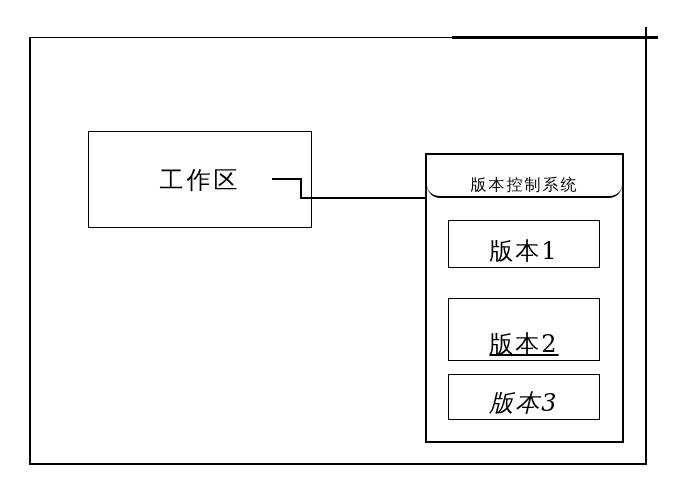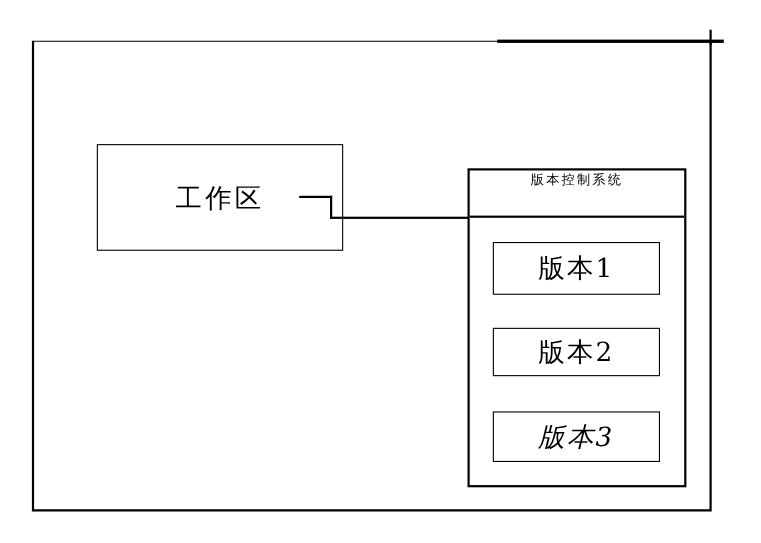--- a/index.html
+++ b/index.html
@@ -67,39 +67,40 @@
   
   .vcs-box {
     left: 425px; top: 153px;
     width: 199px; height: 290px;
   }
   .vcs-title {
     box-sizing: border-box;
     width: 100%; height: 43px;
     border-bottom: 2px solid var(--ink, #000000);
     display: flex;
-    align-items: flex-start;
+    align-items: flex-end;
     justify-content: center;
-    font-size: 12px;
+    font-size: 16px;
     letter-spacing: 2px;
+    border-radius: 13px;
   }
   .version-box {
     position: absolute;
     box-sizing: border-box;
     left: 21px;
     width: 152px;
     border: 1.5px solid var(--ink, #000000);
     display: flex;
-    align-items: center;
+    align-items: flex-end;
     justify-content: center;
     font-size: 24px;
     letter-spacing: 2px;
   }
   .version-1 { top: 65px;  height: 48px; }
-  .version-2 { top: 143px; height: 44px; }
+  .version-2 { top: 143px; height: 63px; text-decoration: underline; }
   .version-3 { top: 219px; height: 46px; font-style: italic; }
 </style>
 </head>
 <body>
 
 <div class="canvas" style="--ink: #000000; --bg: #ffffff;">
 
   <div class="box outer-box"></div>
   <div class="line overshoot-top"></div>
   <div class="line overshoot-right"></div>

